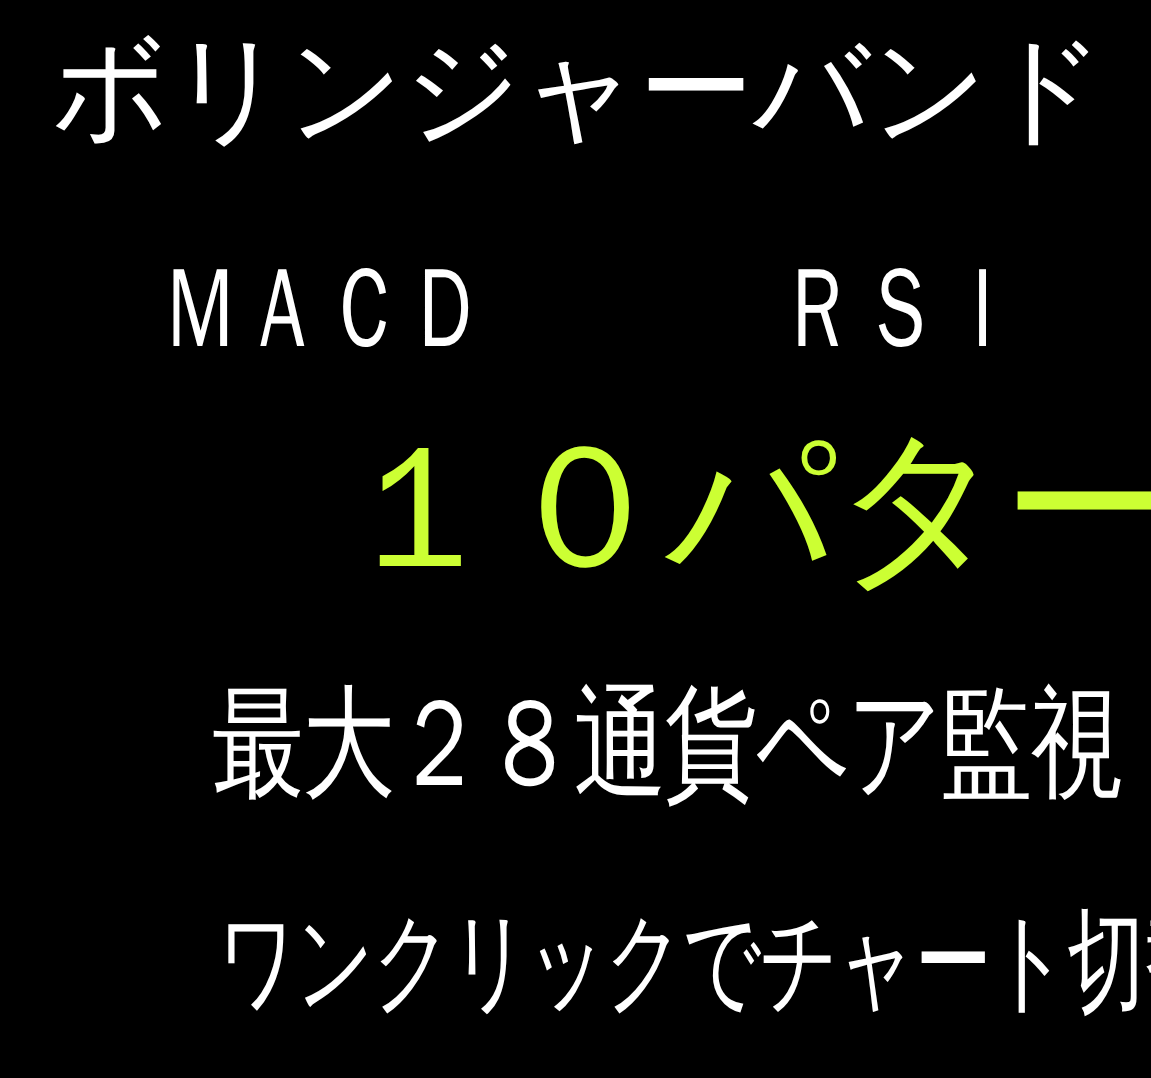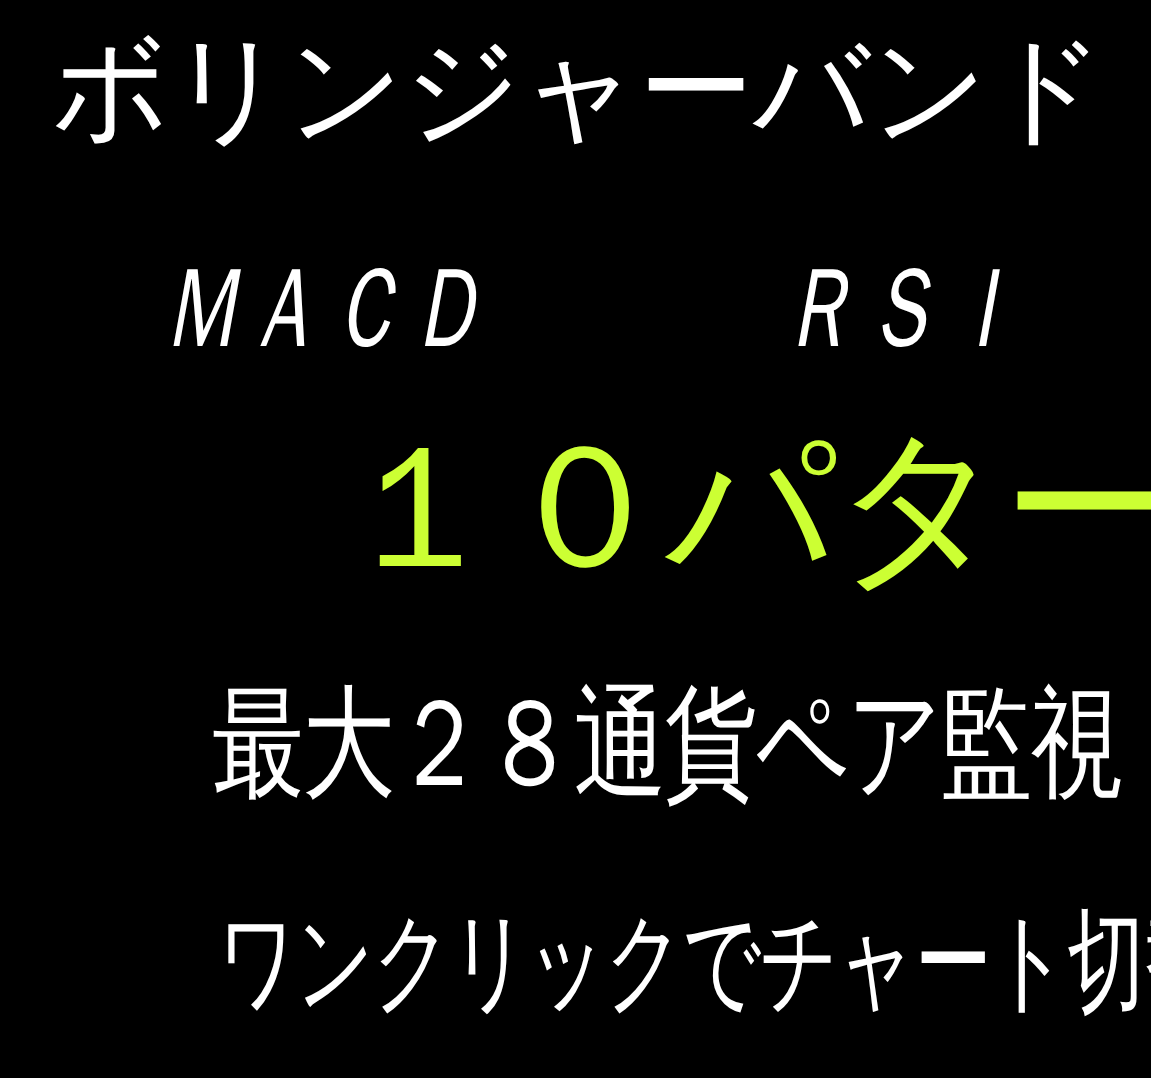--- a/index.html
+++ b/index.html
@@ -48,21 +48,20 @@
     display: inline-block;
     width: 34px;
   }
 
   
   #line-oscillators {
     left: 0;
     top: 252px;
     width: 1151px;
     height: 120px;
-    font-style: italic;
   }
   #line-oscillators .osc {
     position: absolute;
     top: 0;
     font-family: "Liberation Serif", "DejaVu Serif", serif;
     font-size: 112px;
     line-height: 1;
     color: #ffffff;
     letter-spacing: 2px;
     transform: scaleX(0.72) scaleY(1.0);

